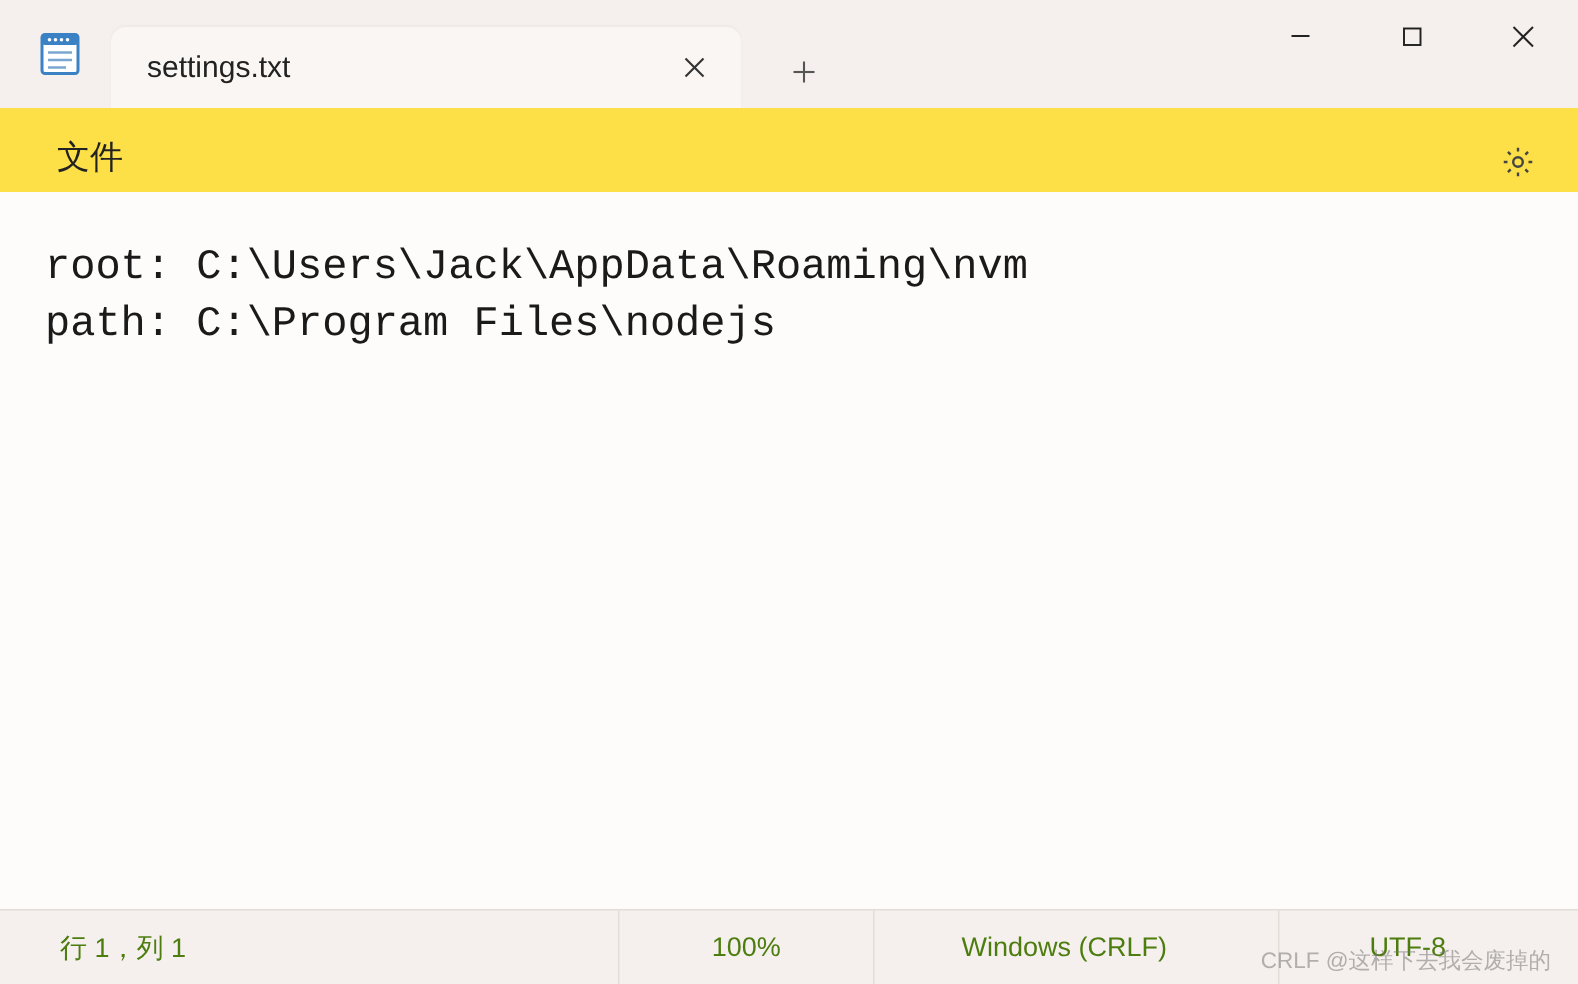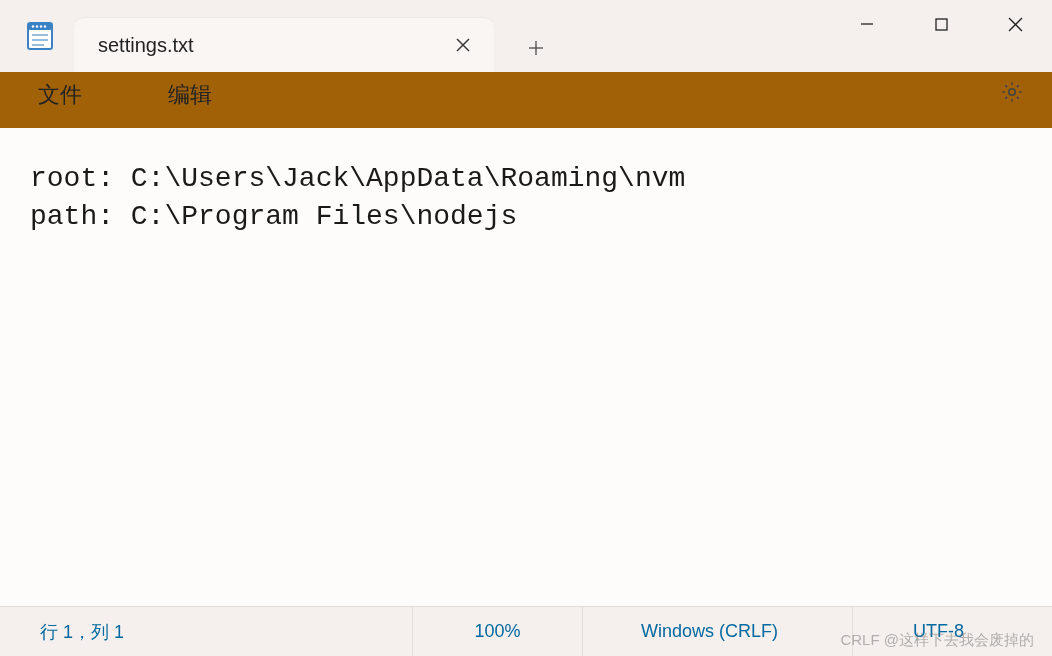--- a/index.html
+++ b/index.html
@@ -91,25 +91,24 @@
       width: 74px;
       height: 48px;
       display: flex;
       align-items: center;
       justify-content: center;
       cursor: pointer;
       color: #222;
     }
     .menubar {
       display: flex;
-      align-items: flex-start;
+      align-items: flex-end;
       height: 56px;
-      background: #a16207;
+      background: #fde047;
       padding: 0 20px;
-      gap: 32px;
     }
     .menu-item {
       font-size: 22px;
       color: #222;
       padding: 8px 18px;
       margin-right: 18px;
       cursor: pointer;
       border-radius: 4px;
     }
     .menubar-spacer {
@@ -139,21 +138,21 @@
       color: #1a1a1a;
       outline: none;
     }
     .statusbar {
       display: flex;
       align-items: center;
       height: 50px;
       background: #f5f0ed;
       border-top: 1px solid #e3ddd8;
       font-size: 18px;
-      color: #0369a1;
+      color: #4d7c0f;
     }
     .status-section {
       height: 100%;
       display: flex;
       align-items: center;
       padding: 0 28px;
       border-left: 1px solid #e3ddd8;
     }
     .status-section.first {
       border-left: none;
@@ -233,21 +232,20 @@
       <svg width="15" height="15" viewBox="0 0 15 15">
           <line x1="1" y1="1" x2="14" y2="14" stroke="currentColor" stroke-width="1.3"></line>
           <line x1="14" y1="1" x2="1" y2="14" stroke="currentColor" stroke-width="1.3"></line>
         </svg>
     </div>
   </div>
 </div>
 
 <div class="menubar">
   <div class="menu-item">文件</div>
-  <div class="menu-item">编辑</div>
   <div class="menubar-spacer"></div>
   <div class="settings-gear">
     <svg width="24" height="24" viewBox="0 0 24 24" fill="none" stroke="currentColor" stroke-width="1.6">
       <circle cx="12" cy="12" r="3.2"></circle>
       <path d="M12 2.5v2.5M12 19v2.5M21.5 12H19M5 12H2.5M18.7 5.3l-1.8 1.8M7.1 16.9l-1.8 1.8M18.7 18.7l-1.8-1.8M7.1 7.1L5.3 5.3"></path>
     </svg>
   </div>
 </div>
 
 <div class="editor">

